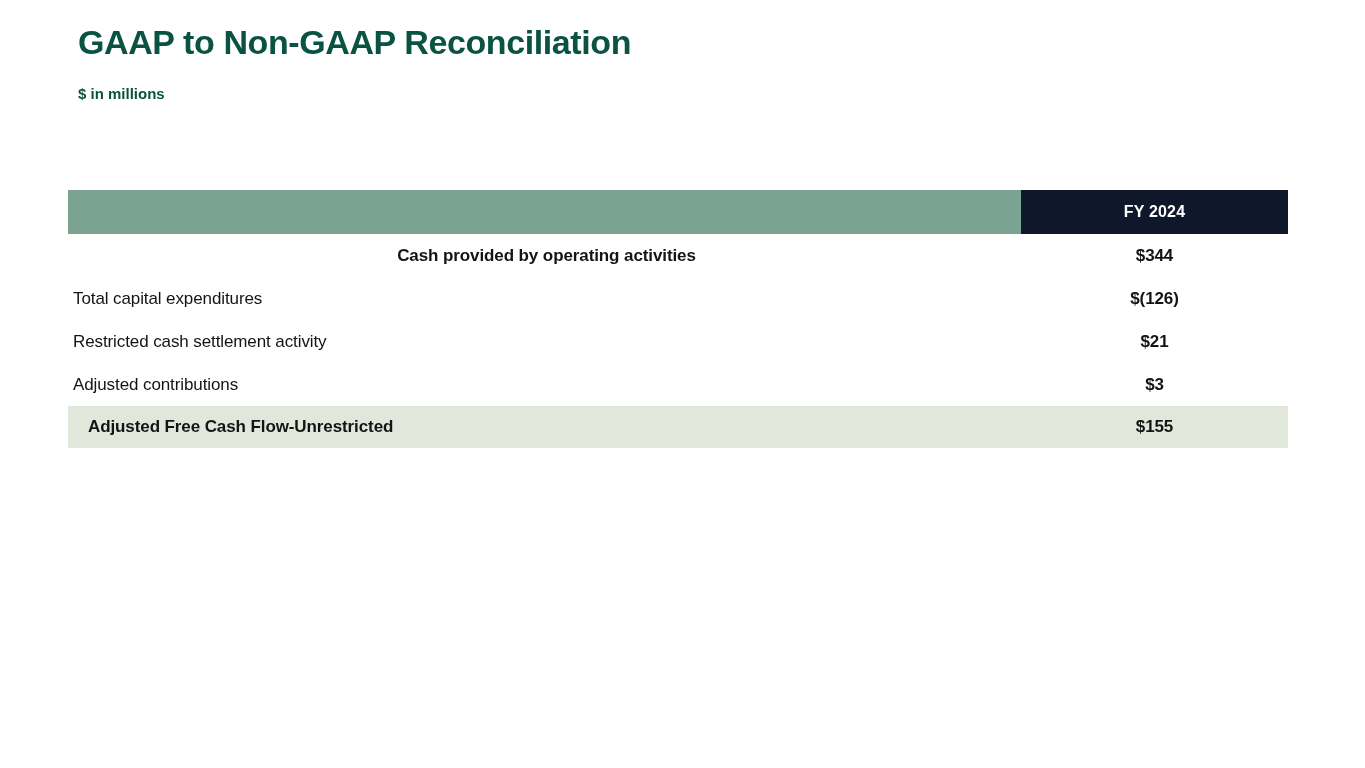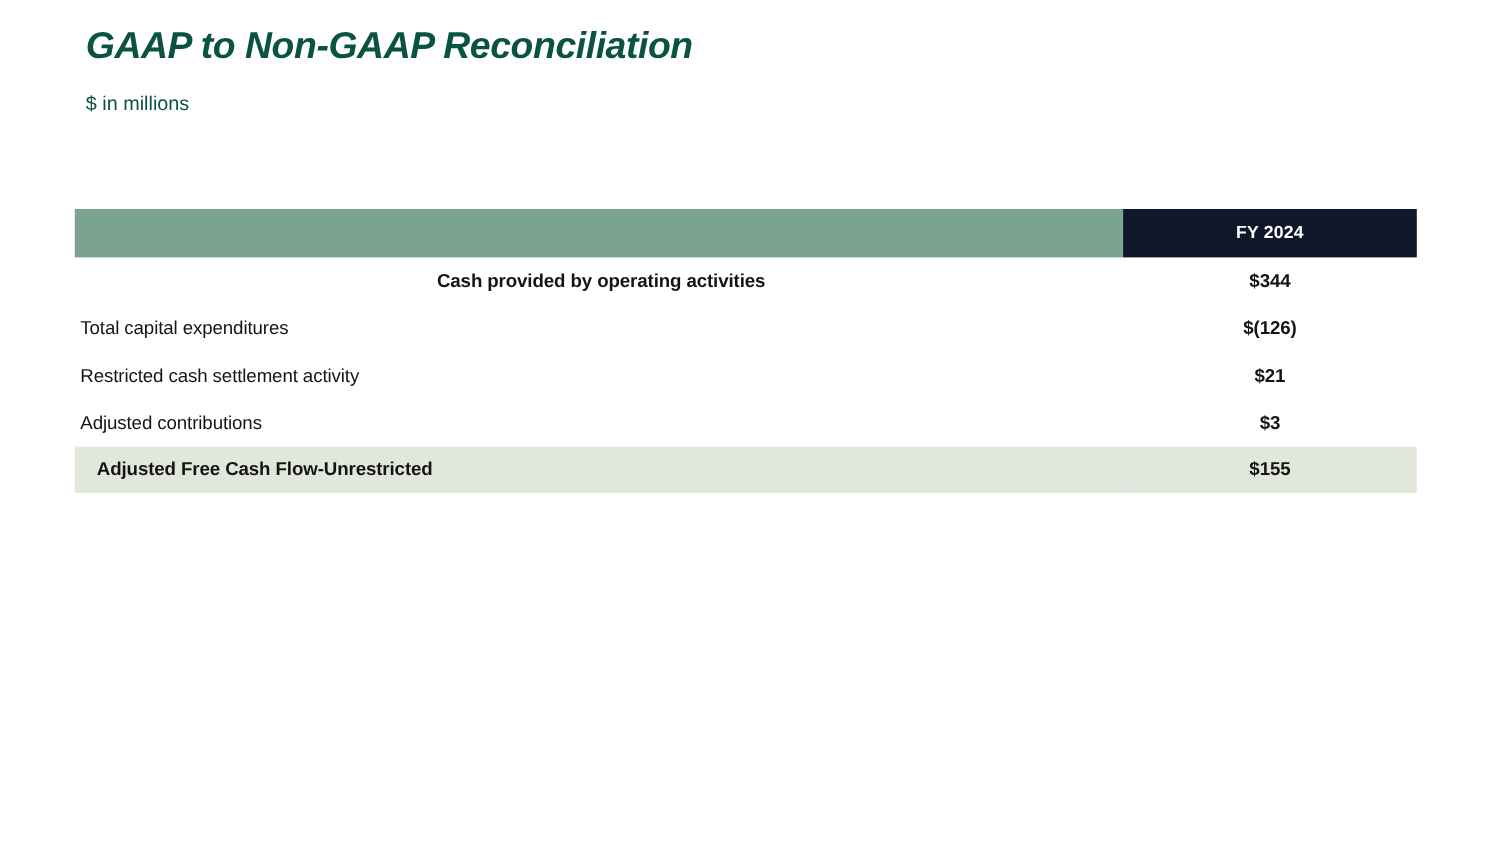--- a/index.html
+++ b/index.html
@@ -32,25 +32,24 @@
     width: 1100px;
   }
   .slide-title {
     font-size: 34px;
     font-weight: bold;
     color: #0A5242;
     letter-spacing: -0.4px;
     line-height: 44px;
     margin: 0;
     white-space: nowrap;
-    font-style: italic;
   }
   .slide-subtitle {
-    font-size: 18px;
-    font-weight: normal;
+    font-size: 15px;
+    font-weight: bold;
     color: #0A5242;
     line-height: 20px;
     margin: 20px 0 0 0;
     white-space: nowrap;
   }
 
   
   .recon-table {
     position: absolute;
     left: 68px;

